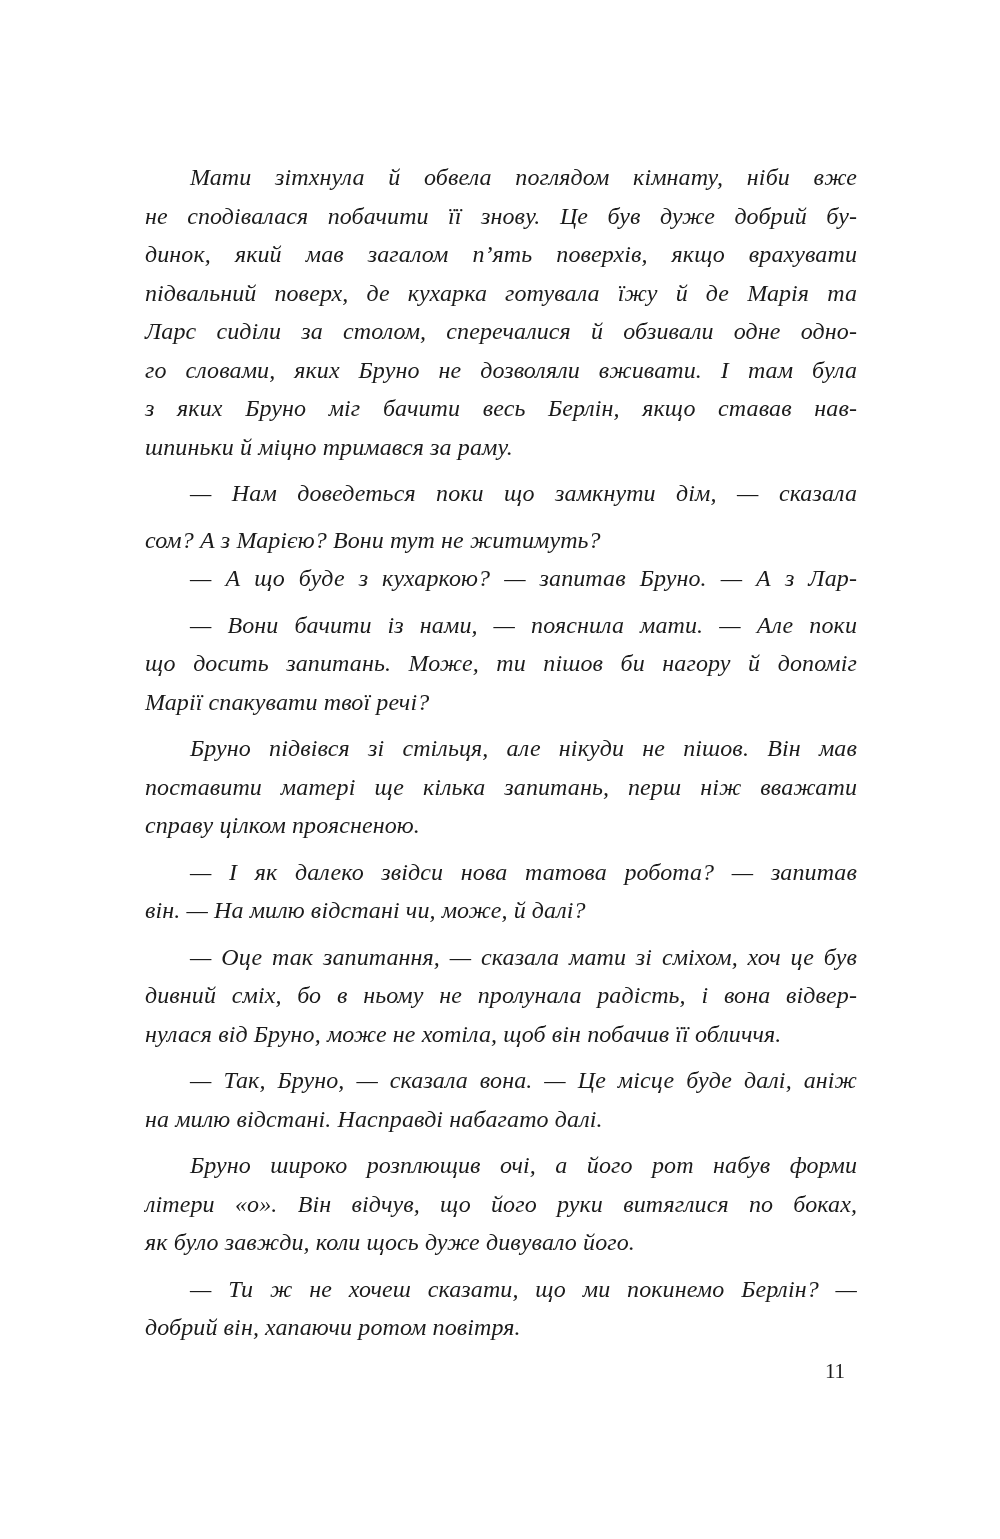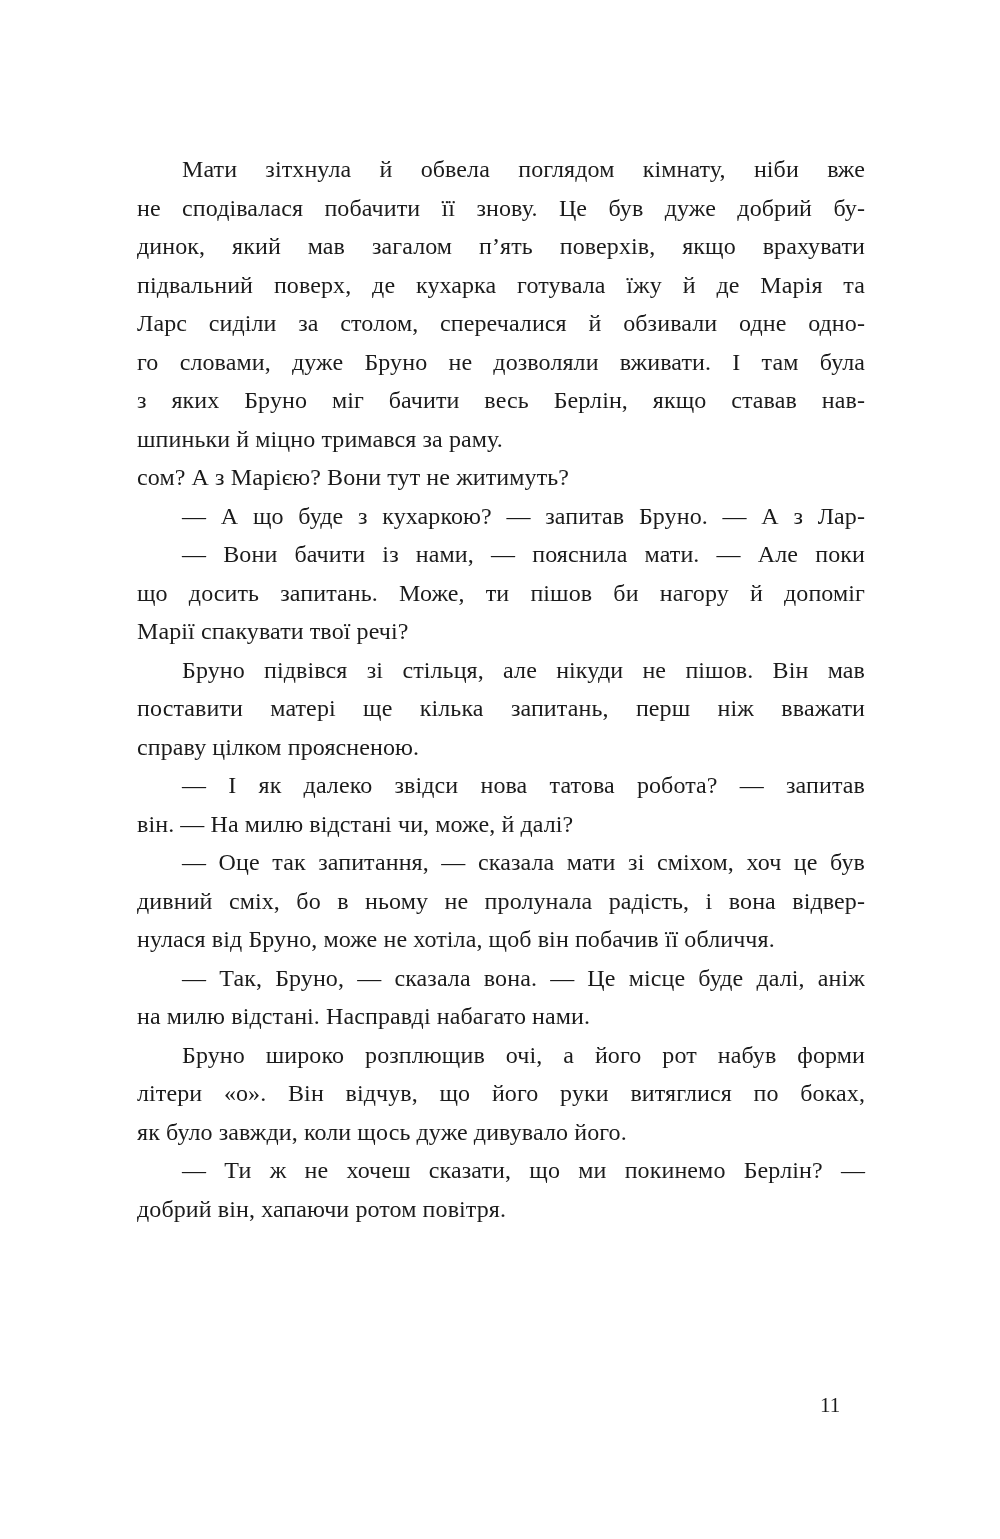--- a/index.html
+++ b/index.html
@@ -19,60 +19,62 @@
   .text-block {
     position: absolute;
     left: 137px;
     top: 150px;
     width: 728px;
     font-size: 24px;
     line-height: 38.5px;
     letter-spacing: 0.1px;
   }
   .paragraph {
-    margin: 0;
+    margin: 8px;
     padding: 0;
+    font-style: italic;
   }
   .line {
     text-align: justify;
     text-align-last: justify;
     white-space: normal;
   }
   .line.first {
     text-indent: 45px;
   }
   .line.last {
     text-align-last: left;
   }
   .page-number {
     position: absolute;
     left: 820px;
-    top: 1393px;
+    top: 1359px;
     width: 30px;
-    text-align: left;
+    text-align: center;
     font-size: 21px;
     color: #1b1b1b;
   }
 </style>
 </head>
 <body>
 
 <div class="page">
   <div class="text-block">
       <div class="paragraph">
         <div class="line first">Мати зітхнула й обвела поглядом кімнату, ніби вже</div>
         <div class="line">не сподівалася побачити її знову. Це був дуже добрий бу-</div>
         <div class="line">динок, який мав загалом п’ять поверхів, якщо врахувати</div>
         <div class="line">підвальний поверх, де кухарка готувала їжу й де Марія та</div>
         <div class="line">Ларс сиділи за столом, сперечалися й обзивали одне одно-</div>
-        <div class="line">го словами, дуже Бруно не дозволяли вживати. І там була</div>
+        <div class="line">го словами, яких Бруно не дозволяли вживати. І там була</div>
         <div class="line">з яких Бруно міг бачити весь Берлін, якщо ставав нав-</div>
         <div class="line last">шпиньки й міцно тримався за раму.</div>
       </div>
       <div class="paragraph">
+        <div class="line first">— Нам доведеться поки що замкнути дім, — сказала</div>
       </div>
       <div class="paragraph">
         <div class="line last">сом? А з Марією? Вони тут не житимуть?</div>
         <div class="line first">— А що буде з кухаркою? — запитав Бруно. — А з Лар-</div>
       </div>
       <div class="paragraph">
         <div class="line first">— Вони бачити із нами, — пояснила мати. — Але поки</div>
         <div class="line">що досить запитань. Може, ти пішов би нагору й допоміг</div>
         <div class="line last">Марії спакувати твої речі?</div>
       </div>
@@ -85,21 +87,21 @@
         <div class="line first">— І як далеко звідси нова татова робота? — запитав</div>
         <div class="line last">він. — На милю відстані чи, може, й далі?</div>
       </div>
       <div class="paragraph">
         <div class="line first">— Оце так запитання, — сказала мати зі сміхом, хоч це був</div>
         <div class="line">дивний сміх, бо в ньому не пролунала радість, і вона відвер-</div>
         <div class="line last">нулася від Бруно, може не хотіла, щоб він побачив її обличчя.</div>
       </div>
       <div class="paragraph">
         <div class="line first">— Так, Бруно, — сказала вона. — Це місце буде далі, аніж</div>
-        <div class="line last">на милю відстані. Насправді набагато нами.</div>
+        <div class="line last">на милю відстані. Насправді набагато далі.</div>
       </div>
       <div class="paragraph">
         <div class="line first">Бруно широко розплющив очі, а його рот набув форми</div>
         <div class="line">літери «о». Він відчув, що його руки витяглися по боках,</div>
         <div class="line last">як було завжди, коли щось дуже дивувало його.</div>
       </div>
       <div class="paragraph">
         <div class="line first">— Ти ж не хочеш сказати, що ми покинемо Берлін? —</div>
         <div class="line last">добрий він, хапаючи ротом повітря.</div>
       </div>

